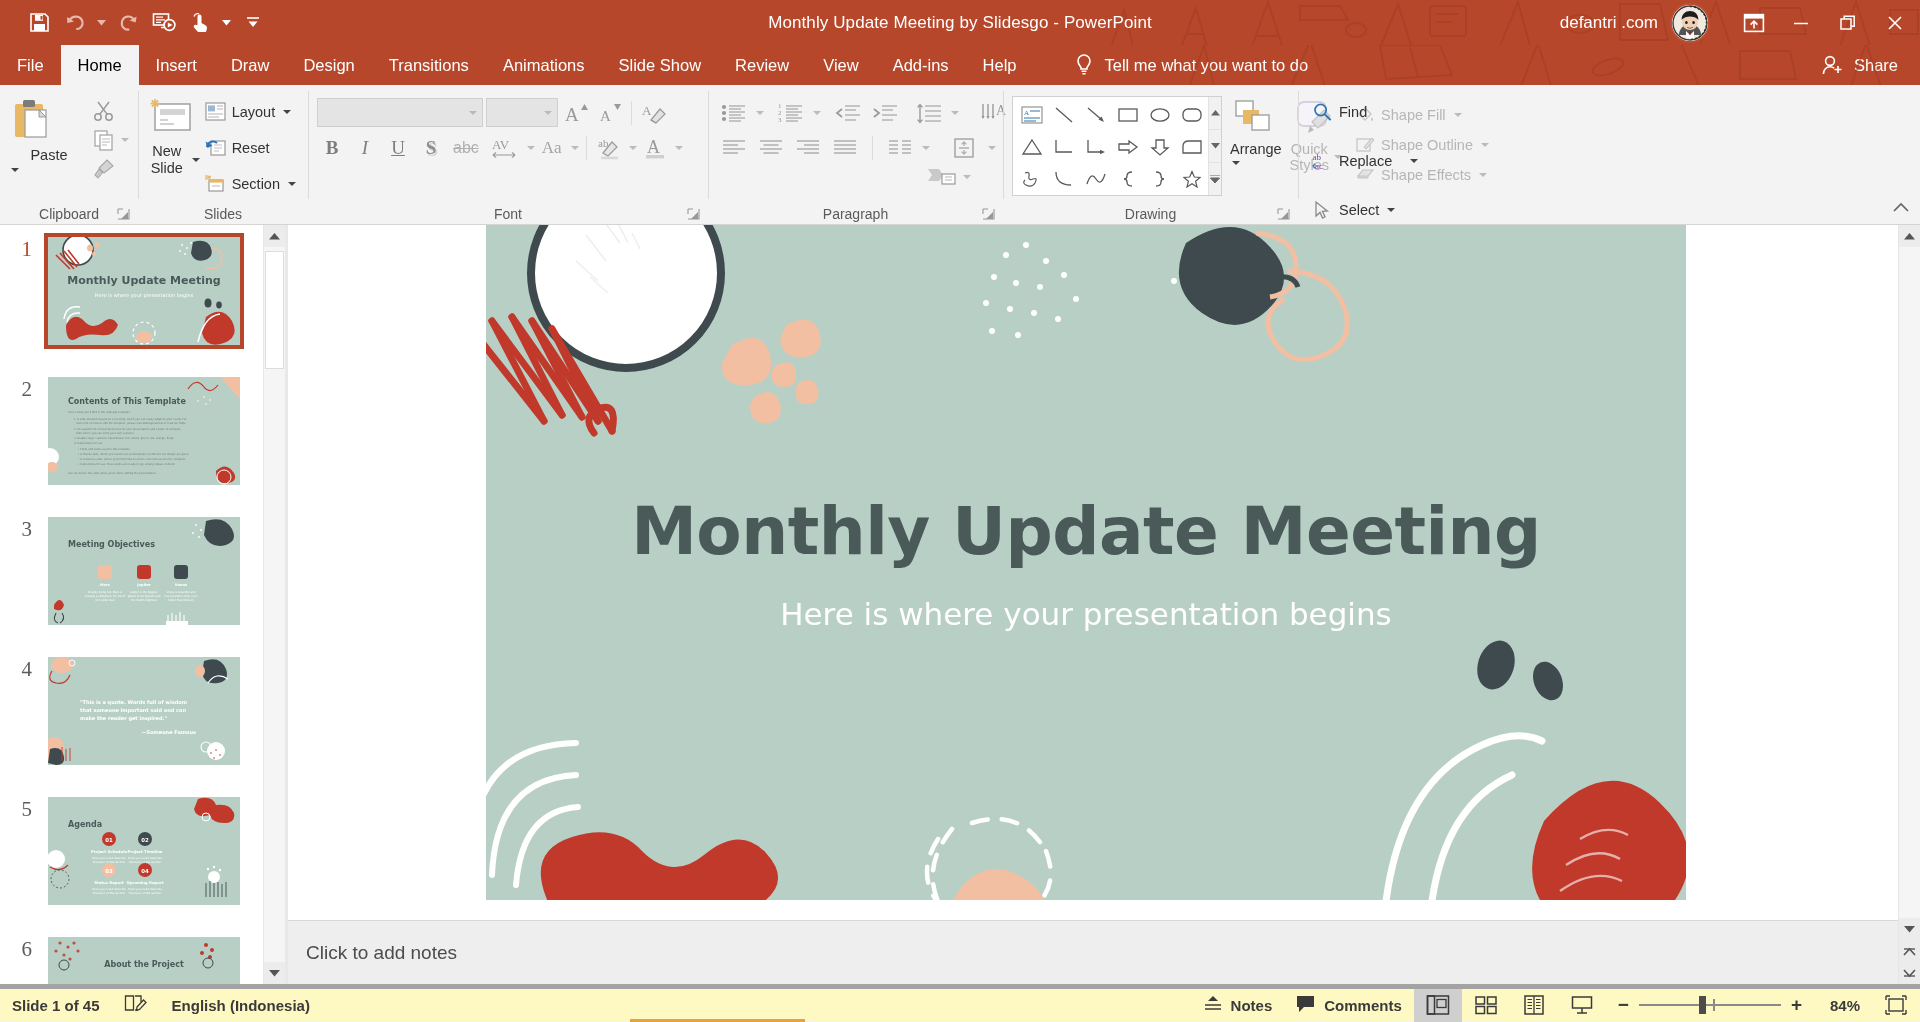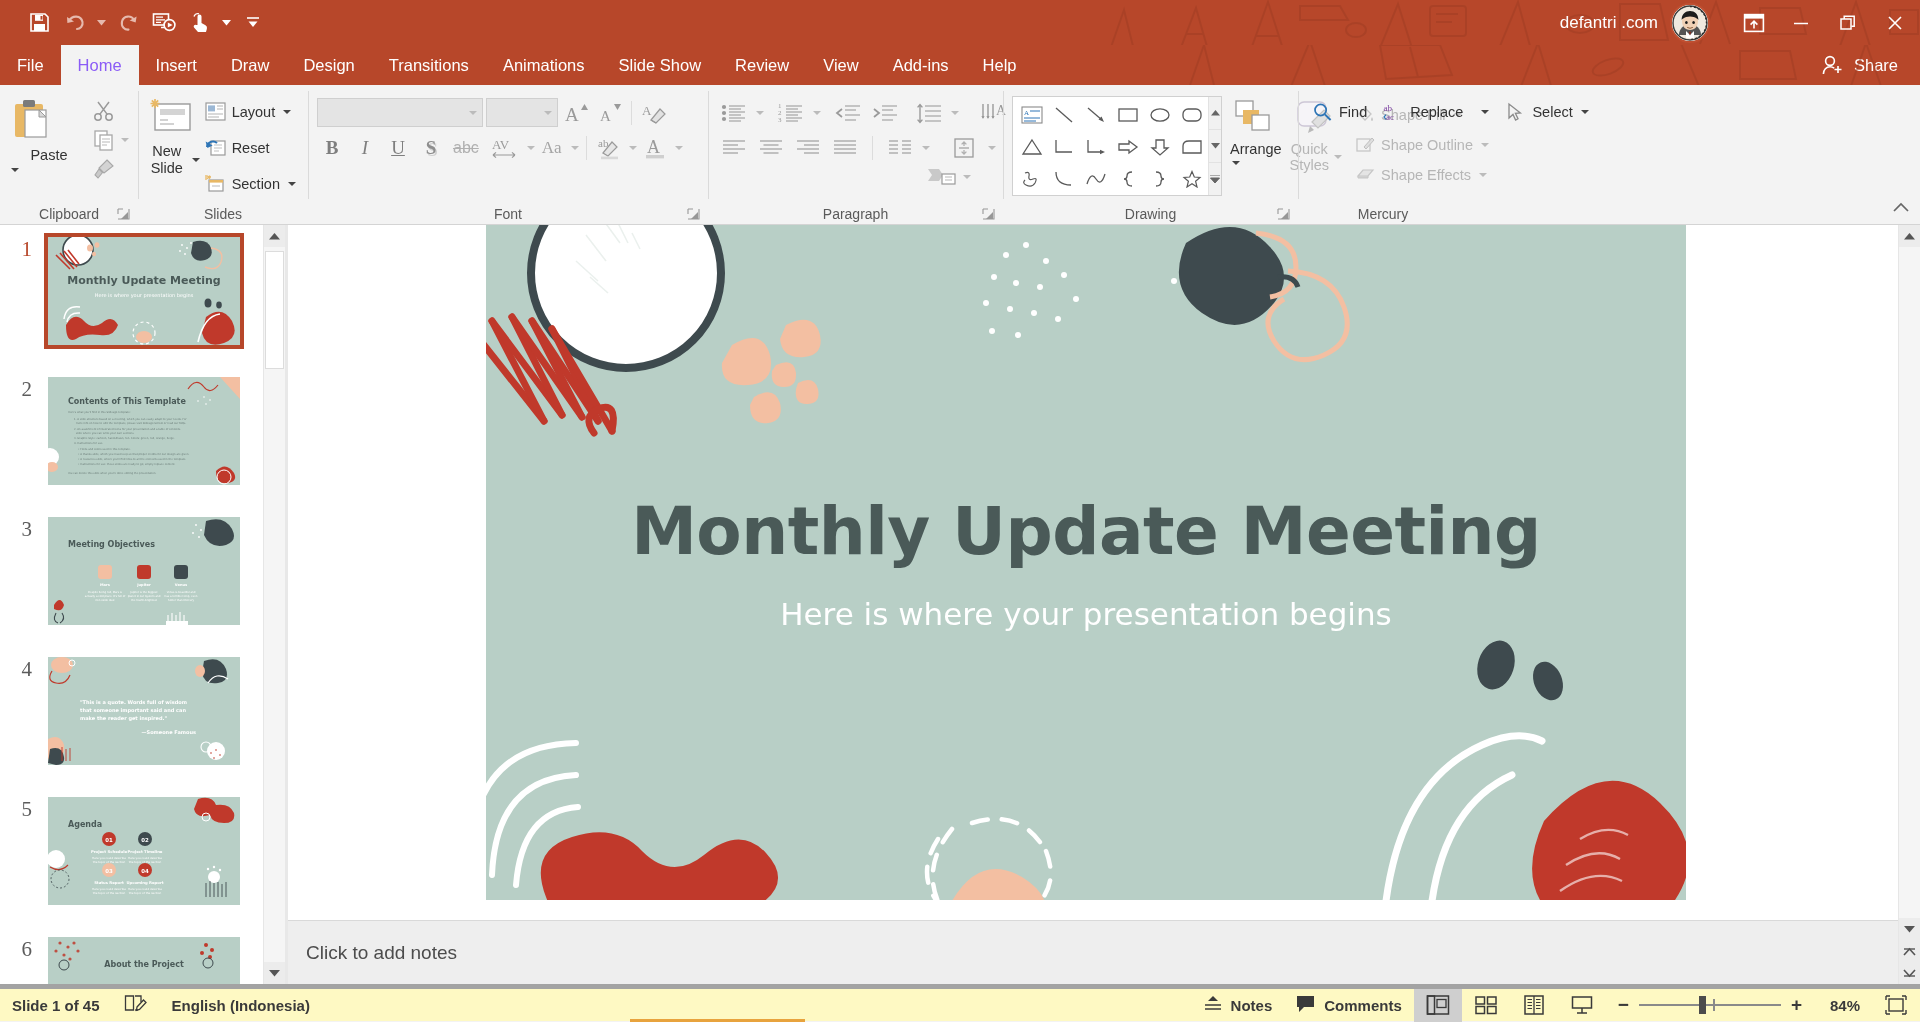--- a/index.html
+++ b/index.html
@@ -42,21 +42,21 @@
 
   
   .tabstrip{
     height:40px; background:#b7472a; display:flex; align-items:flex-end;
     position:relative; overflow:hidden;
   }
   .tab{
     height:40px; padding:0 17px; color:#fff; font-size:16.5px;
     display:flex; align-items:center; cursor:default; white-space:nowrap;
   }
-  .tab.active{ background:#f3f3f3; color:#8b5cf6; }
+  .tab.active{ background:#f3f3f3; color:#000000; }
   .tellme{
     display:flex;align-items:center;gap:11px;margin-left:40px;color:#fff;font-size:16.5px;
     height:40px; padding-right:10px; white-space:nowrap;
   }
   .share{
     margin-left:auto;display:flex;align-items:center;gap:9px;color:#fff;font-size:16.5px;
     height:40px;padding:0 22px 0 14px; white-space:nowrap;
   }
 
   
@@ -257,20 +257,25 @@
         </svg>
     </div>
     <div class="qat-btn" title="Customize Quick Access Toolbar">
       <svg width="14" height="12" viewBox="0 0 14 12">
           <path d="M1 1h12" stroke="#fff" stroke-width="1.6"></path>
           <path d="M2.5 4.5 L11.5 4.5 L7 10 Z" fill="#fff"></path>
         </svg>
     </div>
   </div>
 
+  <div class="tb-title">
+    <span>Monthly Update Meeting by Slidesgo</span>
+    <span>-</span>
+    <span>PowerPoint</span>
+  </div>
 
   <div class="tb-right">
     <div class="tb-acct">defantri .com</div>
     <div class="avatar">
       <svg width="36" height="36" viewBox="0 0 36 36">
         <circle cx="18" cy="18" r="18" fill="#efe9df"></circle>
         <circle cx="18" cy="18" r="17" fill="none" stroke="#3a3a3a" stroke-width="1.4"></circle>
         <path d="M18 1.6 a16.4 16.4 0 0 1 0 32.8" fill="none" stroke="#2b2b2b" stroke-width="1.2" stroke-dasharray="2 2"></path>
         <path d="M7 30 a11 11 0 0 1 22 0 Z" fill="#545454"></path>
         <path d="M18 8 c6 0 8 4 8 8 c0 5 -3 9 -8 9 c-5 0 -8 -4 -8 -9 c0 -4 2 -8 8 -8 Z" fill="#f0d0b4"></path>
@@ -352,20 +357,27 @@
   <div class="tab">
       <span>View</span>
     </div>
   <div class="tab">
       <span>Add-ins</span>
     </div>
   <div class="tab">
       <span>Help</span>
     </div>
 
+  <div class="tellme">
+    <svg width="20" height="24" viewBox="0 0 20 24">
+      <path d="M10 2 a6 6 0 0 1 6 6 c0 3 -2 4.6 -3 6.4 V16 H7 v-1.6 C6 12.6 4 11 4 8 a6 6 0 0 1 6 -6 Z" fill="none" stroke="#fff" stroke-width="1.6"></path>
+      <path d="M7.6 18.2 h4.8 M8.4 20.8 h3.2" stroke="#fff" stroke-width="1.6"></path>
+    </svg>
+    <span>Tell me what you want to do</span>
+  </div>
 
   <div class="share">
     <svg width="24" height="22" viewBox="0 0 24 22">
       <circle cx="9" cy="7" r="4.4" fill="none" stroke="#fff" stroke-width="1.6"></circle>
       <path d="M2.4 20 c0 -4.4 3 -7.2 6.6 -7.2 c1.6 0 3 .5 4.2 1.4" fill="none" stroke="#fff" stroke-width="1.6"></path>
       <path d="M17 12 v7 M13.5 15.5 h7" stroke="#fff" stroke-width="1.6"></path>
     </svg>
     <span>Share</span>
   </div>
 </div>
@@ -842,21 +854,21 @@
     <div class="rg-label">
       <span>Drawing</span>
       <svg class="rg-launch" viewBox="0 0 13 13">
           <path d="M1 1h5M1 1v5M1 11h11V1" fill="none" stroke="#666" stroke-width="1.1"></path>
           <path d="M4 11 L11 4 L11 11 Z" fill="#666"></path>
         </svg>
     </div>
   </div>
 
   <div class="rgroup" style="width:170px">
-    <div class="rg-body" style="flex-direction:row;padding-top:7px;gap:6px">
+    <div class="rg-body" style="flex-direction:column;padding-top:7px;gap:20px">
       <div class="sm-btn">
         <span class="icobox">
             <svg width="21" height="20" viewBox="0 0 21 20">
               <circle cx="8.6" cy="8" r="5.6" fill="none" stroke="#2e75b6" stroke-width="1.7"></circle>
               <path d="M12.8 12.4 L18.6 18" stroke="#2e75b6" stroke-width="2"></path>
             </svg>
           </span>
         <span>Find</span>
       </div>
       <div class="sm-btn">

